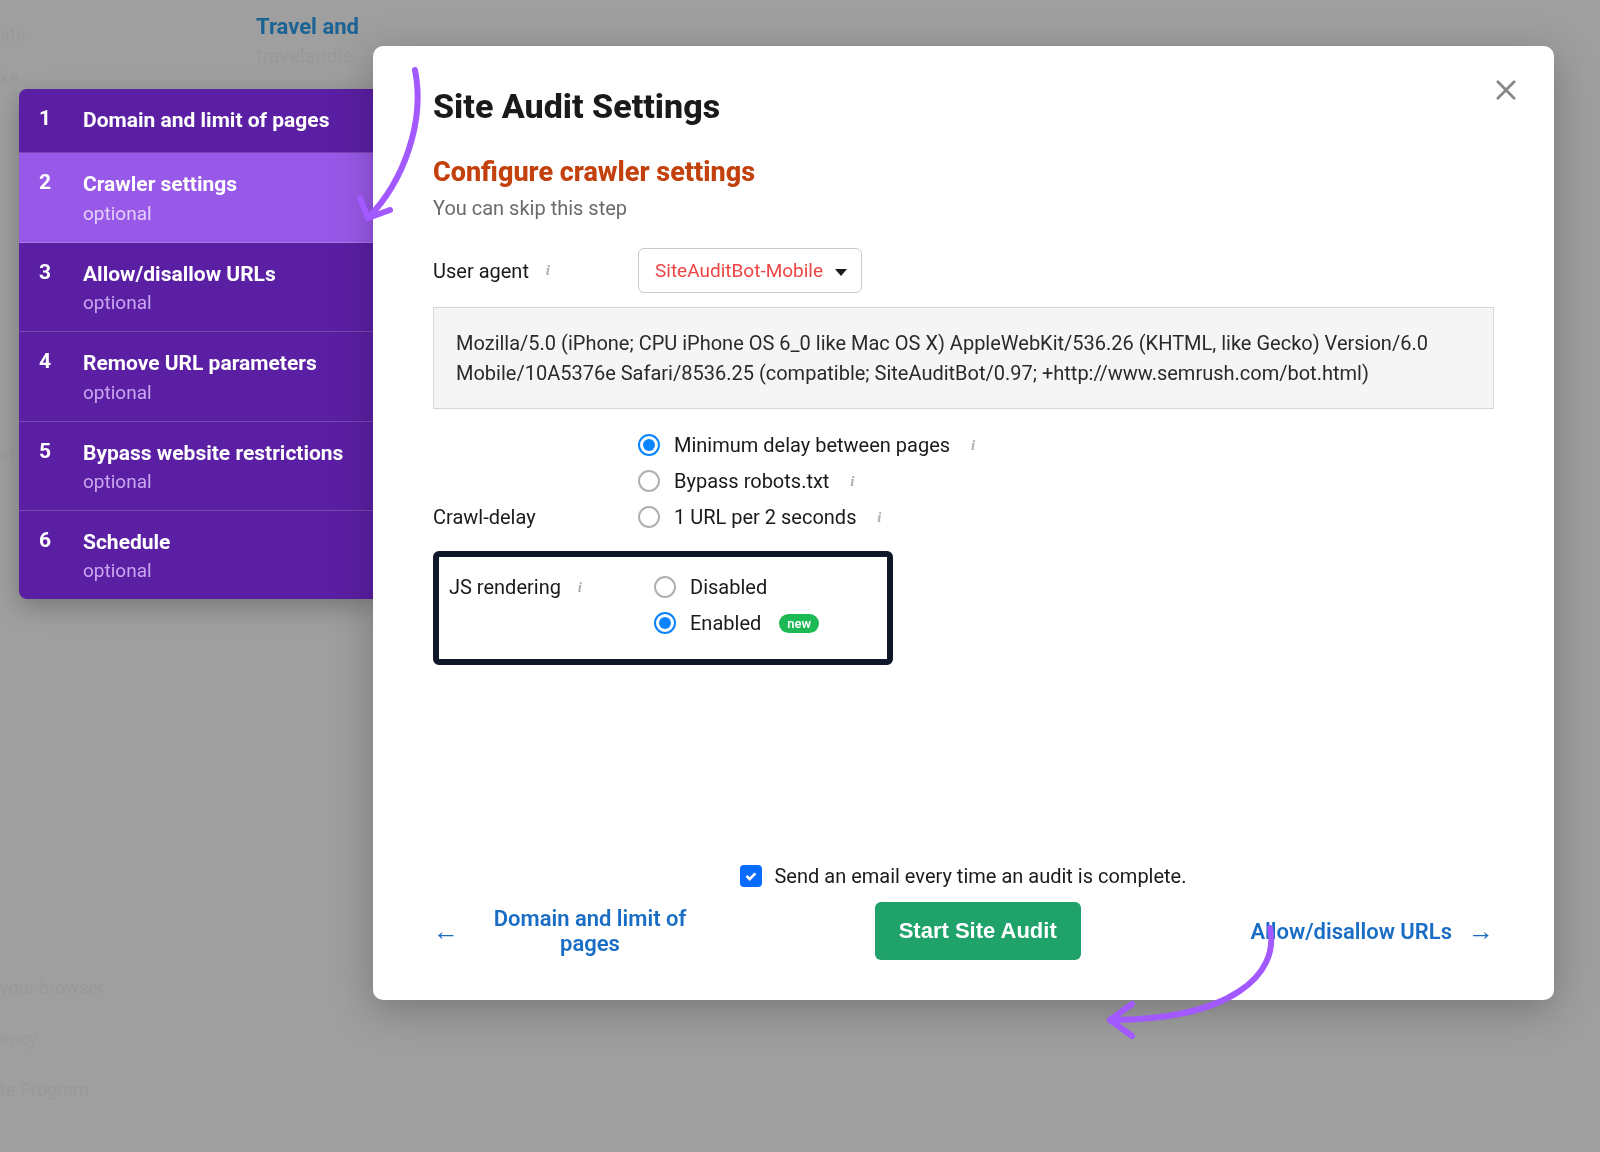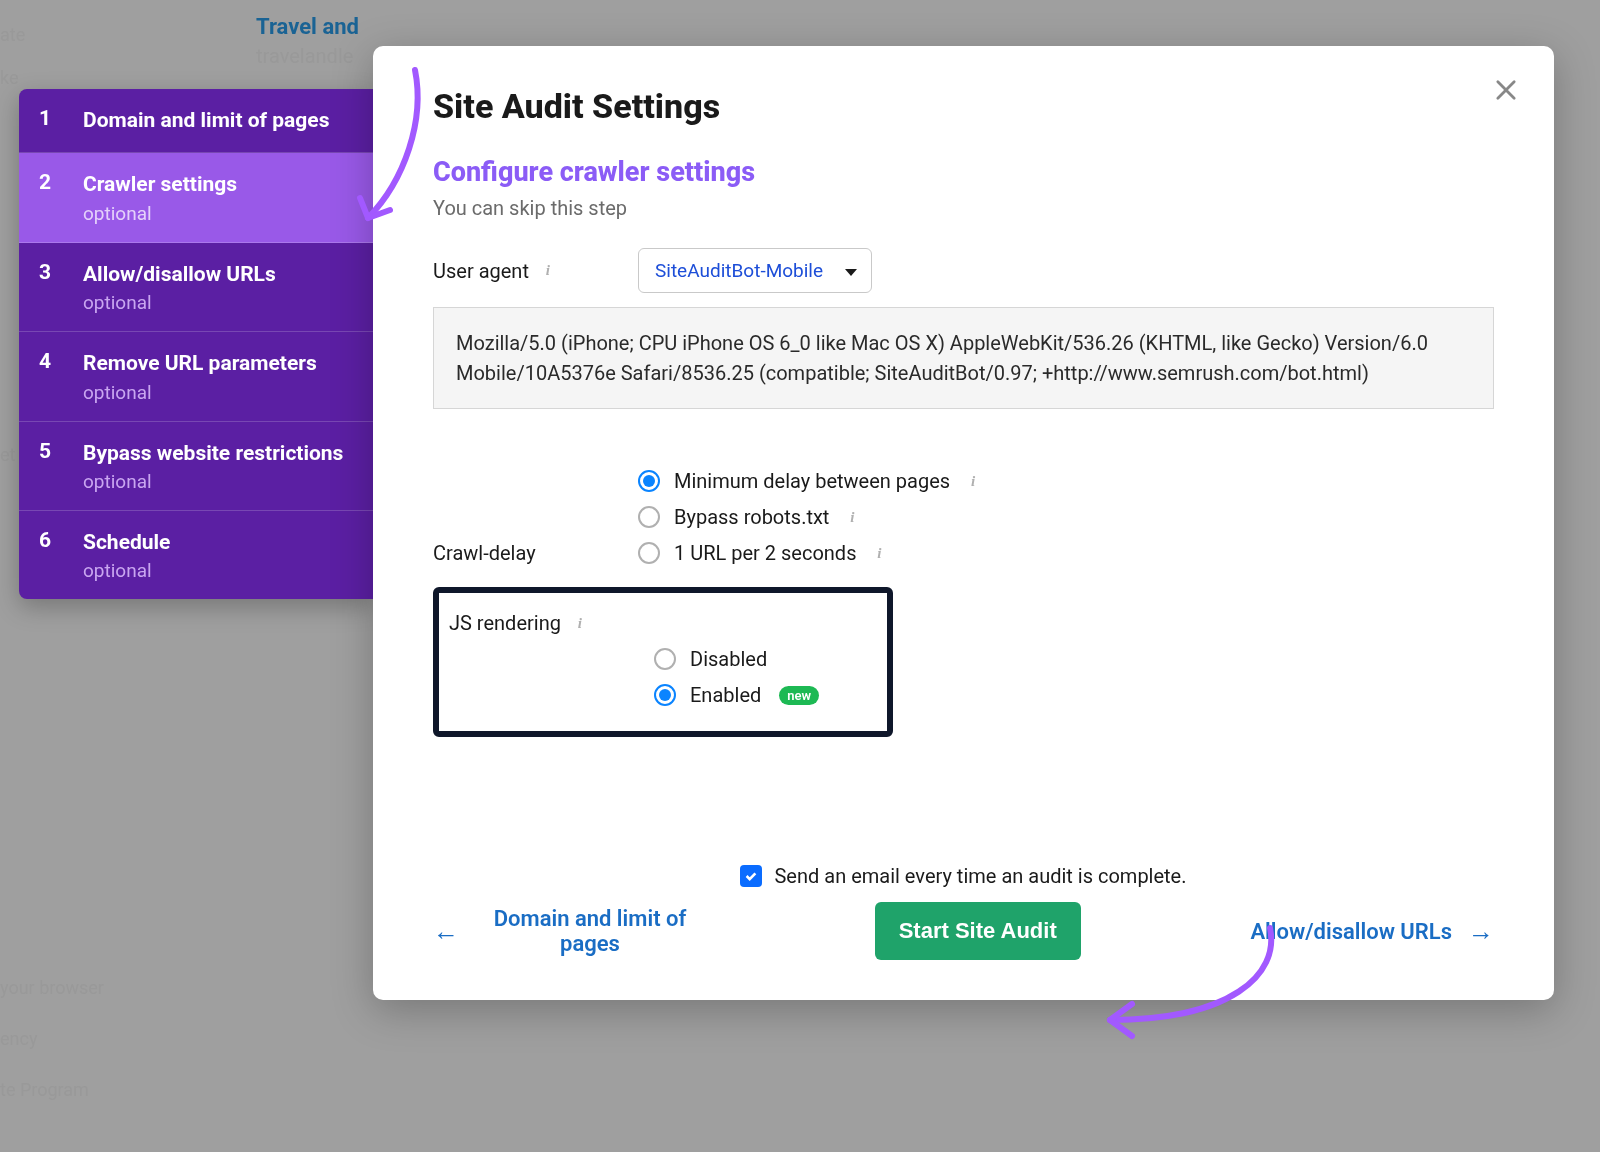--- a/index.html
+++ b/index.html
@@ -95,21 +95,21 @@
   .close-btn svg { width: 28px; height: 28px; }
   .modal-title {
     font-size: 34px;
     font-weight: 800;
     color: #1a1a1a;
     margin-bottom: 30px;
   }
   .section-title {
     font-size: 27px;
     font-weight: 800;
-    color: #8b5cf6;
+    color: #c2410c;
     margin-bottom: 8px;
   }
   .section-hint {
     font-size: 20px;
     color: #6b6b6b;
     margin-bottom: 28px;
   }
 
   .row {
     display: flex;
@@ -134,23 +134,23 @@
     justify-content: center;
     font-style: italic;
     font-family: Georgia, serif;
     font-weight: 700;
     font-size: 15px;
     cursor: pointer;
   }
   .select {
     border: 1px solid #c9c9c9;
     border-radius: 6px;
-    padding: 10px 48px 10px 16px;
+    padding: 10px 38px 10px 16px;
     font-size: 19px;
-    color: #1d4ed8;
+    color: #ef4444;
     background: #fff;
     position: relative;
     cursor: pointer;
     display: inline-flex;
     align-items: center;
   }
   .select::after {
     content: "";
     position: absolute;
     right: 14px;
@@ -168,21 +168,20 @@
     font-size: 20px;
     color: #2a2a2a;
     line-height: 1.5;
     margin-bottom: 24px;
   }
 
   .radio-col {
     display: flex;
     flex-direction: column;
     gap: 12px;
-    margin-top: 36px;
   }
   .radio-row {
     display: flex;
     align-items: center;
     gap: 14px;
     font-size: 20px;
     color: #1a1a1a;
     cursor: pointer;
   }
   .radio {

